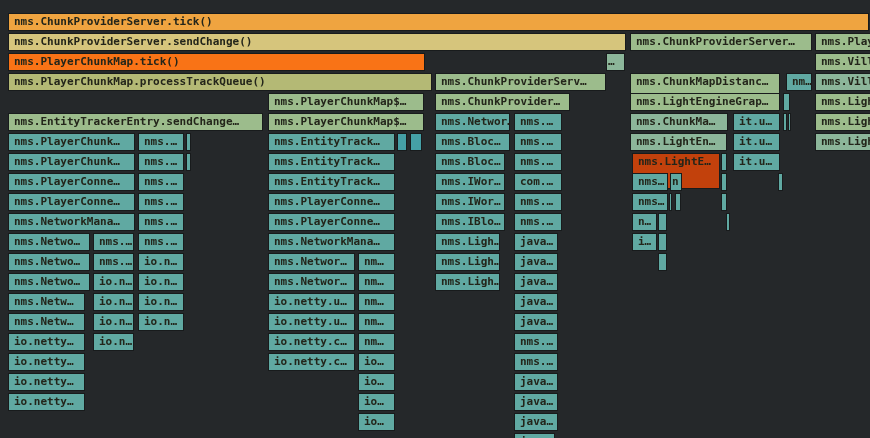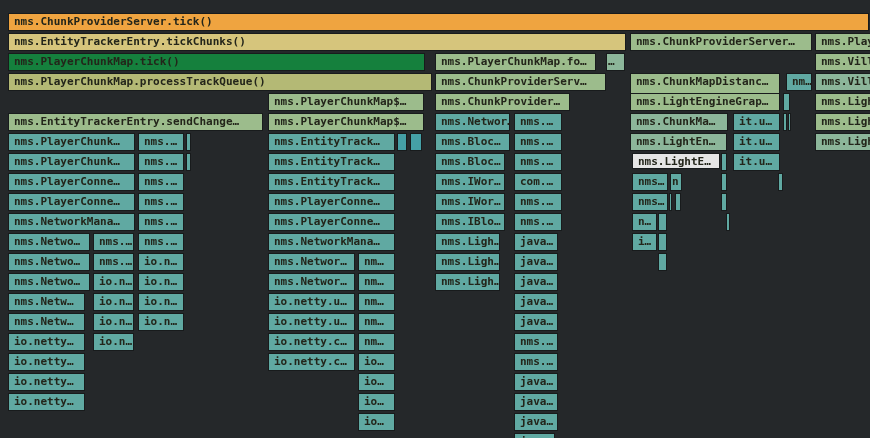--- a/index.html
+++ b/index.html
@@ -23,25 +23,24 @@
     padding-left:5px;
     cursor:pointer;
   }
   .frame.tiny{padding-left:1px;}
 </style>
 </head>
 <body>
 
 <div id="flame">
     <div class="frame" style="left: 8px; top: 13px; width: 861px; height: 18px; background: rgb(239, 164, 64);">nms.ChunkProviderServer.tick()</div>
-    <div class="frame" style="left: 8px; top: 33px; width: 618px; height: 18px; background: rgb(214, 197, 124);">nms.EntityTrackerEntry.tickChunks()</div>
+    <div class="frame" style="left: 8px; top: 33px; width: 618px; height: 18px; background: rgb(214, 197, 124);">nms.ChunkProviderServer.sendChange()</div>
     <div class="frame" style="left: 630px; top: 33px; width: 182px; height: 18px; background: rgb(156, 188, 140);">nms.ChunkProviderServer…</div>
     <div class="frame" style="left: 815px; top: 33px; width: 57px; height: 18px; background: rgb(156, 188, 140);">nms.Play</div>
-    <div class="frame" style="left: 8px; top: 53px; width: 417px; height: 18px; background: #15803d;">nms.PlayerChunkMap.tick()</div>
-    <div class="frame" style="left: 435px; top: 53px; width: 161px; height: 18px; background: rgb(156, 188, 140);">nms.PlayerChunkMap.fo…</div>
+    <div class="frame" style="left: 8px; top: 53px; width: 417px; height: 18px; background: #f97316;">nms.PlayerChunkMap.tick()</div>
     <div class="frame tiny" style="left: 606px; top: 53px; width: 19px; height: 18px; background: rgb(140, 182, 154);">…</div>
     <div class="frame" style="left: 815px; top: 53px; width: 57px; height: 18px; background: rgb(156, 188, 140);">nms.Vill</div>
     <div class="frame" style="left: 8px; top: 73px; width: 424px; height: 18px; background: rgb(180, 185, 117);">nms.PlayerChunkMap.processTrackQueue()</div>
     <div class="frame" style="left: 435px; top: 73px; width: 171px; height: 18px; background: rgb(156, 188, 140);">nms.ChunkProviderServ…</div>
     <div class="frame" style="left: 630px; top: 73px; width: 150px; height: 33px; background: rgb(156, 188, 140);">nms.ChunkMapDistanc…</div>
     <div class="frame" style="left: 786px; top: 73px; width: 26px; height: 18px; background: rgb(96, 169, 162);">nm…</div>
     <div class="frame" style="left: 815px; top: 73px; width: 57px; height: 18px; background: rgb(140, 182, 154);">nms.Vill</div>
     <div class="frame" style="left: 268px; top: 93px; width: 156px; height: 18px; background: rgb(156, 188, 140);">nms.PlayerChunkMap$…</div>
     <div class="frame" style="left: 435px; top: 93px; width: 135px; height: 18px; background: rgb(156, 188, 140);">nms.ChunkProvider…</div>
     <div class="frame" style="left: 630px; top: 93px; width: 150px; height: 18px; background: rgb(156, 188, 140);">nms.LightEngineGrap…</div>
@@ -66,21 +65,21 @@
     <div class="frame" style="left: 514px; top: 133px; width: 48px; height: 18px; background: rgb(96, 169, 162);">nms.…</div>
     <div class="frame" style="left: 630px; top: 133px; width: 97px; height: 18px; background: rgb(140, 182, 154);">nms.LightEn…</div>
     <div class="frame" style="left: 733px; top: 133px; width: 47px; height: 18px; background: rgb(96, 169, 162);">it.u…</div>
     <div class="frame" style="left: 815px; top: 133px; width: 57px; height: 18px; background: rgb(140, 182, 154);">nms.Ligh</div>
     <div class="frame" style="left: 8px; top: 153px; width: 127px; height: 18px; background: rgb(96, 169, 162);">nms.PlayerChunk…</div>
     <div class="frame" style="left: 138px; top: 153px; width: 46px; height: 18px; background: rgb(96, 169, 162);">nms.…</div>
     <div class="frame tiny" style="left: 186px; top: 153px; width: 5px; height: 18px; background: rgb(96, 169, 162);"></div>
     <div class="frame" style="left: 268px; top: 153px; width: 127px; height: 18px; background: rgb(96, 169, 162);">nms.EntityTrack…</div>
     <div class="frame" style="left: 435px; top: 153px; width: 70px; height: 18px; background: rgb(96, 169, 162);">nms.Bloc…</div>
     <div class="frame" style="left: 514px; top: 153px; width: 48px; height: 18px; background: rgb(96, 169, 162);">nms.…</div>
-    <div class="frame" style="left: 632px; top: 153px; width: 88px; height: 16px; background: #e5e5e5;">nms.LightE…</div>
+    <div class="frame" style="left: 632px; top: 153px; width: 88px; height: 36px; background: #c2410c;">nms.LightE…</div>
     <div class="frame tiny" style="left: 721px; top: 153px; width: 6px; height: 18px; background: rgb(96, 169, 162);"></div>
     <div class="frame" style="left: 733px; top: 153px; width: 47px; height: 18px; background: rgb(96, 169, 162);">it.u…</div>
     <div class="frame" style="left: 8px; top: 173px; width: 127px; height: 18px; background: rgb(96, 169, 162);">nms.PlayerConne…</div>
     <div class="frame" style="left: 138px; top: 173px; width: 46px; height: 18px; background: rgb(96, 169, 162);">nms.…</div>
     <div class="frame" style="left: 268px; top: 173px; width: 127px; height: 18px; background: rgb(96, 169, 162);">nms.EntityTrack…</div>
     <div class="frame" style="left: 435px; top: 173px; width: 70px; height: 18px; background: rgb(96, 169, 162);">nms.IWor…</div>
     <div class="frame" style="left: 514px; top: 173px; width: 48px; height: 18px; background: rgb(96, 169, 162);">com.…</div>
     <div class="frame" style="left: 632px; top: 173px; width: 36px; height: 18px; background: rgb(96, 169, 162);">nms…</div>
     <div class="frame tiny" style="left: 670px; top: 173px; width: 12px; height: 18px; background: rgb(96, 169, 162);">n</div>
     <div class="frame tiny" style="left: 721px; top: 173px; width: 6px; height: 18px; background: rgb(96, 169, 162);"></div>

